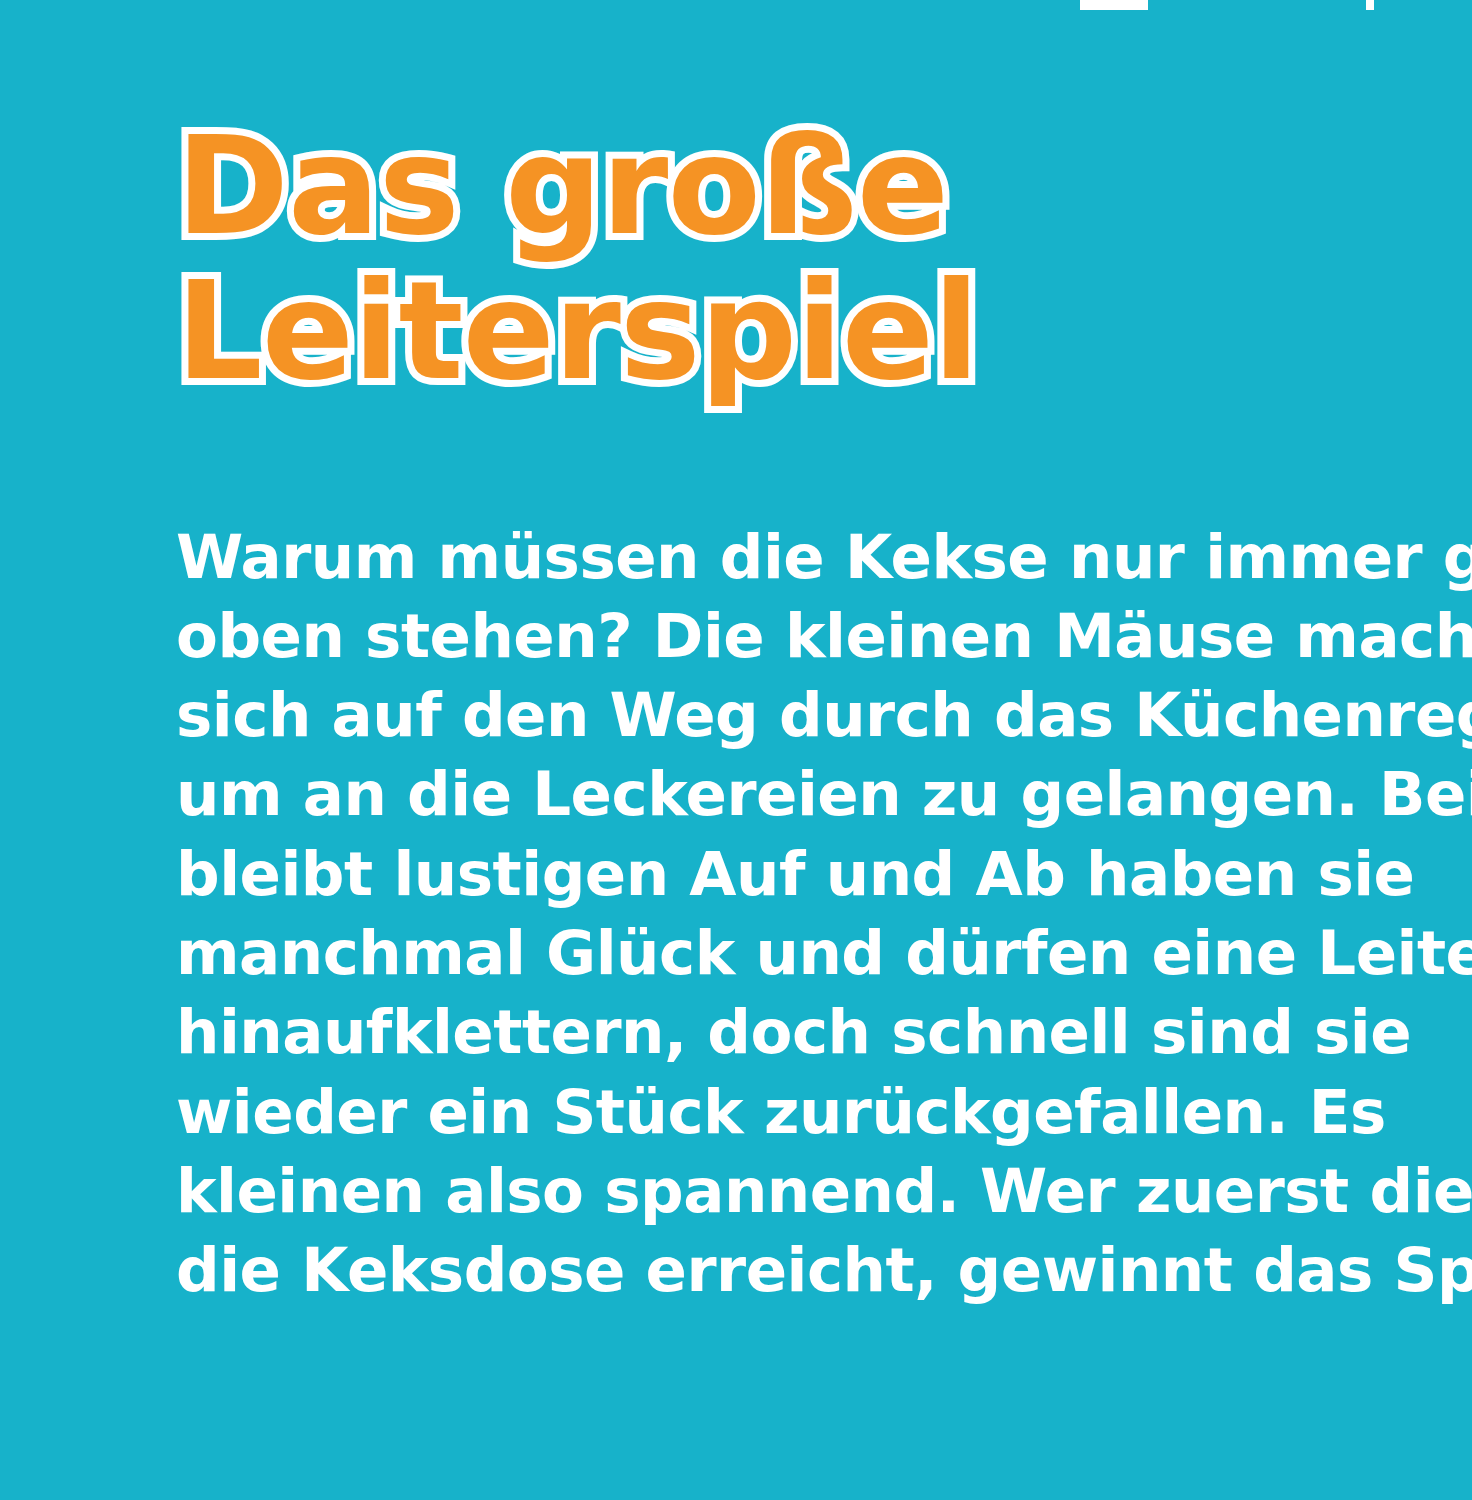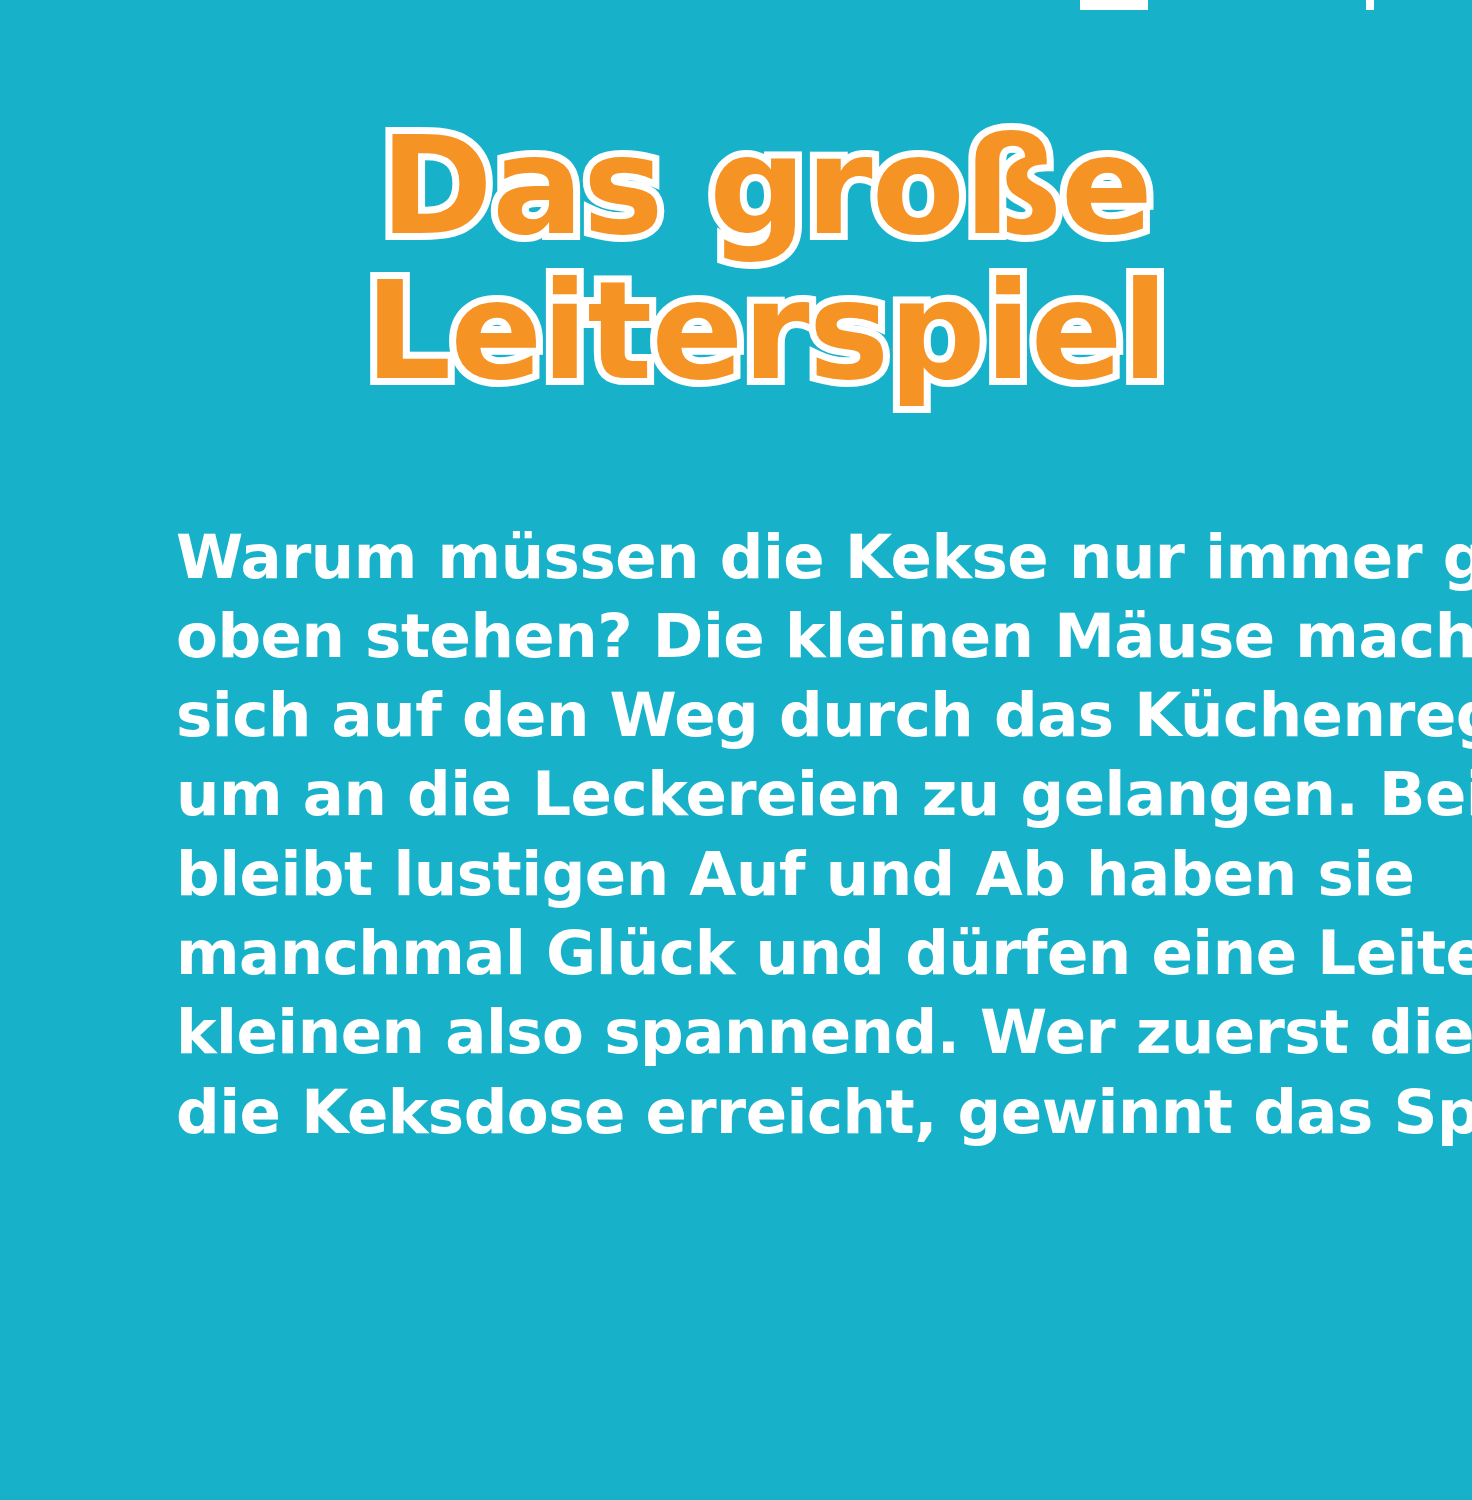--- a/index.html
+++ b/index.html
@@ -69,21 +69,20 @@
     font-weight: 700;
     font-size: 136px;
     line-height: 0.98;
     letter-spacing: -1px;
     color: #f59324;
     margin: 0;
     padding: 0;
     -webkit-text-stroke: 14px #ffffff;
     paint-order: stroke fill;
     text-shadow: none;
-    text-align: center;
   }
   .title .line {
     display: block;
   }
   .title .line + .line {
     margin-top: 12px;
   }
 
   .body-text {
     margin: 0;
@@ -125,18 +124,20 @@
 
     <div class="spacer"></div>
 
     <p class="body-text">
       <span class="ln">Warum müssen die Kekse nur immer ganz</span>
       <span class="ln">oben stehen? Die kleinen Mäuse machen</span>
       <span class="ln">sich auf den Weg durch das Küchenregal,</span>
       <span class="ln">um an die Leckereien zu gelangen. Bei</span>
       <span class="ln">bleibt lustigen Auf und Ab haben sie</span>
       <span class="ln">manchmal Glück und dürfen eine Leiter</span>
+      <span class="ln">hinaufklettern, doch schnell sind sie</span>
+      <span class="ln">wieder ein Stück zurückgefallen. Es</span>
       <span class="ln">kleinen also spannend. Wer zuerst die</span>
       <span class="ln">die Keksdose erreicht, gewinnt das Spiel.</span>
     </p>
 
   </div>
 </div>
 
 </body></html>

